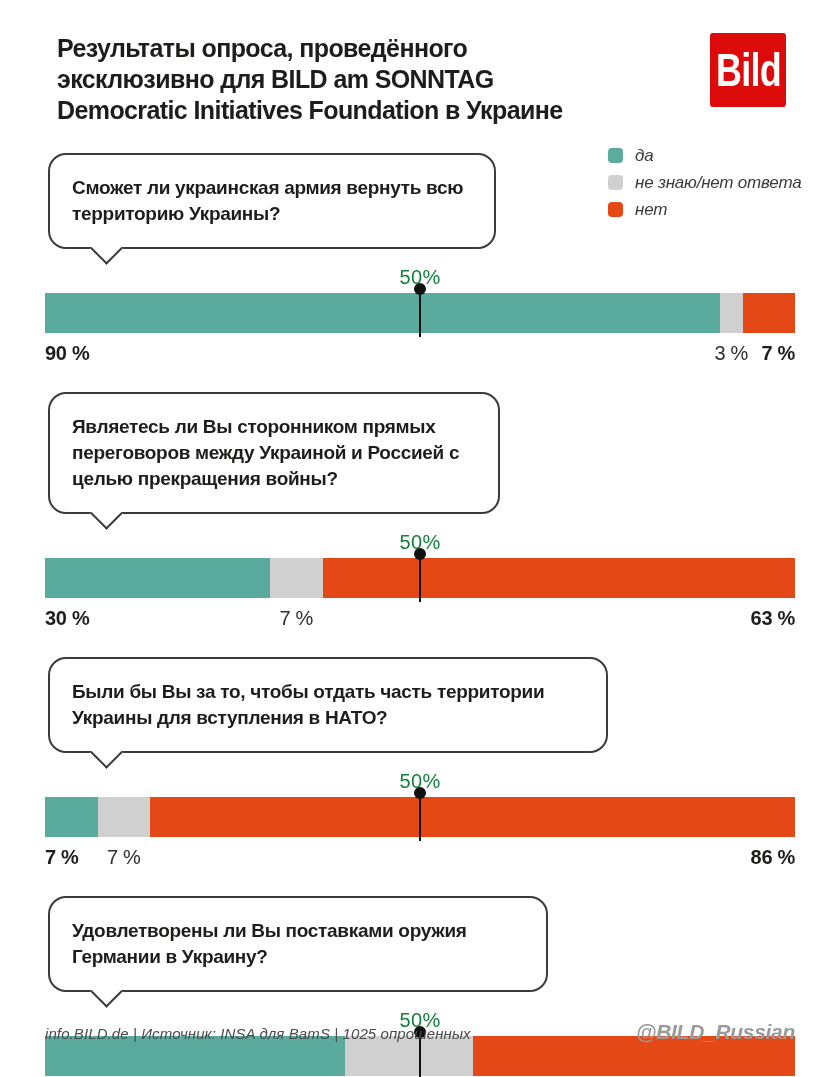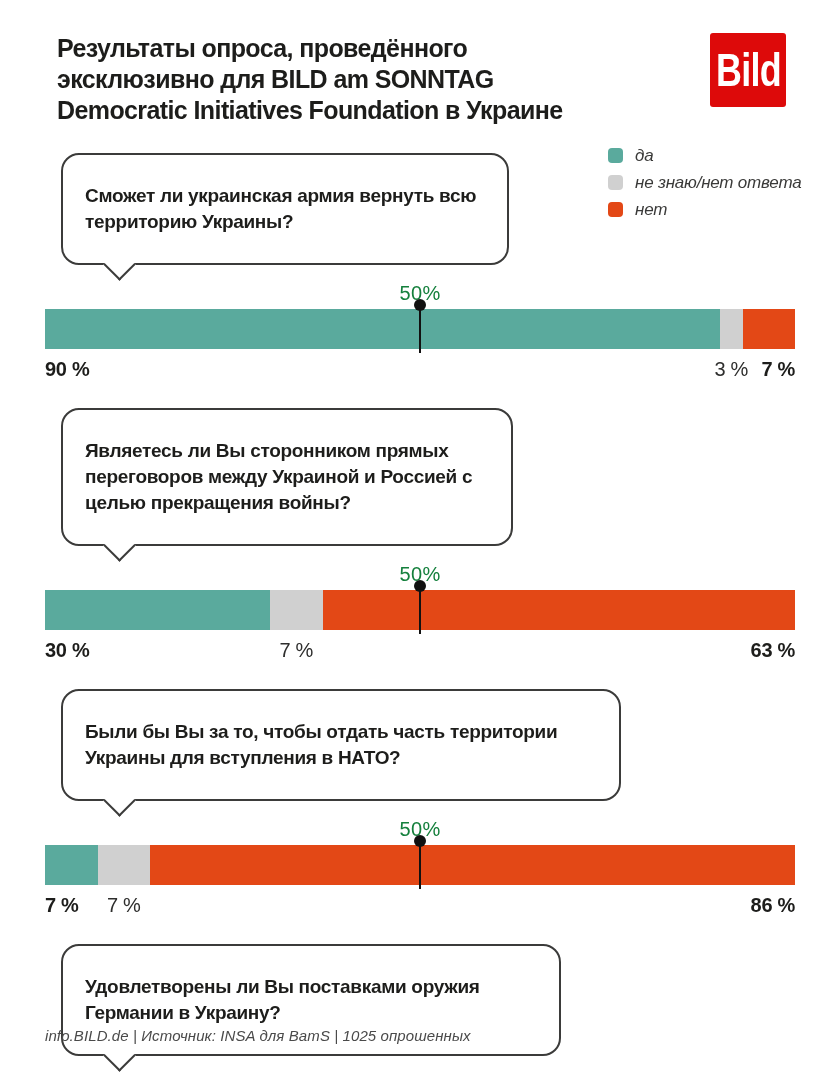--- a/index.html
+++ b/index.html
@@ -43,22 +43,22 @@
 
   
   .survey { margin-top: 27px; }
   .block { margin-bottom: 20px; }
 
   .bubble {
     position: relative;
     border: 2px solid #3b3b3a;
     border-radius: 18px;
     background: #ffffff;
-    padding: 28px 22px;
-    margin-left: 16px;
+    padding: 20px 22px;
+    margin-left: 3px;
   }
   .block:nth-of-type(1) .bubble { width: 448px; }
   .block:nth-of-type(2) .bubble { width: 452px; }
   .block:nth-of-type(3) .bubble { width: 560px; }
   .block:nth-of-type(4) .bubble { width: 500px; }
   .q-text { font-size: 19px; line-height: 26px; font-weight: 700; letter-spacing: -0.3px; }
   .tail {
     position: absolute;
     left: 45px; bottom: -13px;
     width: 23px; height: 23px;
@@ -226,13 +226,14 @@
         <span class="lbl-yes">40 %</span>
         <span class="lbl-neutral" style="left: 48.5%;">17 %</span>
         <span class="lbl-no">43 %</span>
       </div>
     </div>
   </section>
 </main>
 
 <footer class="footer">
   <span class="source">info.BILD.de | Источник: INSA для BamS | 1025 опрошенных</span>
+  <span class="handle">@BILD_Russian</span>
 </footer>
 
 </body></html>

